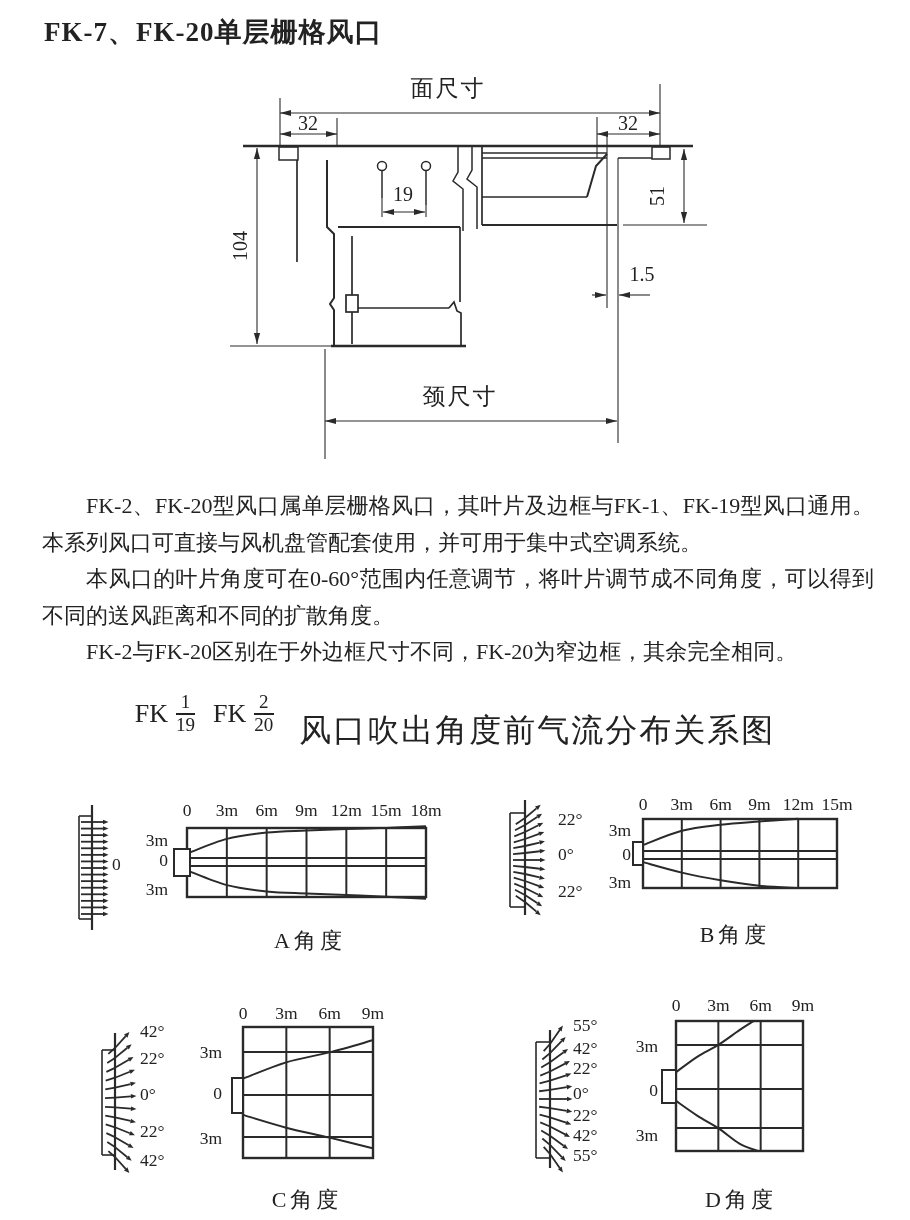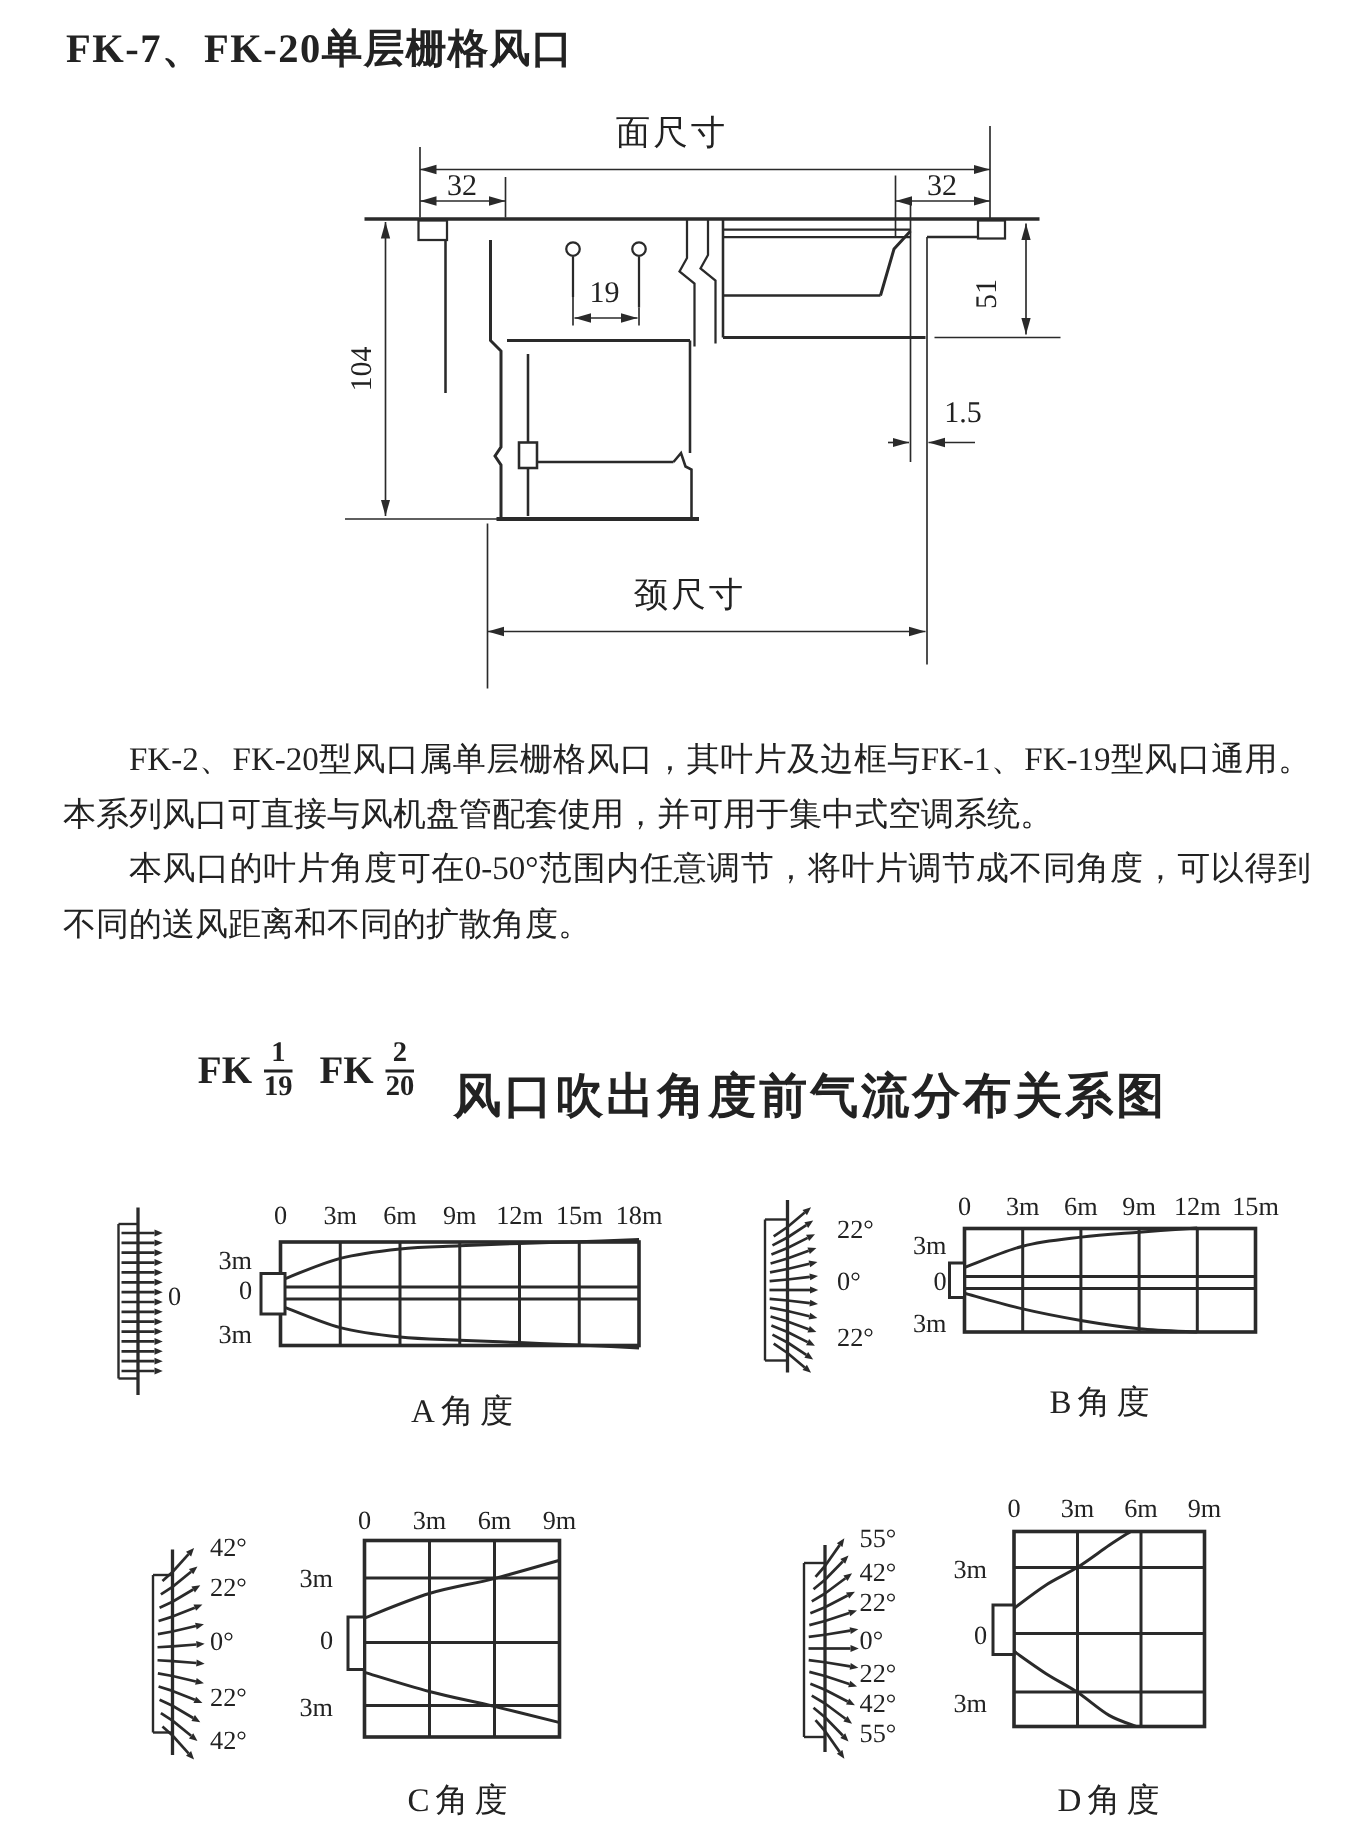--- a/index.html
+++ b/index.html
@@ -12,21 +12,21 @@
   #gfx .med{stroke-width:1.7;}
   #gfx .thick{stroke-width:2.3;}
   #gfx text{fill:#222;}
   .dimnum{font-size:20px;}
   .dimcjk{font-size:23px;letter-spacing:2px;}
   .tick{font-size:17.5px;}
   .caption{font-size:22px;letter-spacing:4px;}
   .curve{stroke:#2a2a2a;stroke-width:2;fill:none;}
   .paras{position:absolute;left:42px;top:488px;width:832px;font-size:22px;line-height:36.6px;text-align:justify;}
   .paras p{margin:0;text-indent:2em;}
-  .section-heading{position:absolute;left:0;top:686px;width:910px;height:56px;display:flex;align-items:center;justify-content:center;font-weight:bold;}
+  .section-heading{position:absolute;left:0;top:686px;width:910px;height:56px;display:flex;align-items:center;justify-content:center;font-weight:normal;}
   .section-heading .fk{font-size:26px;margin-right:6px;}
   .section-heading .frac{display:inline-flex;flex-direction:column;align-items:center;font-size:19px;line-height:1.1;margin-right:16px;}
   .section-heading .frac .num{padding:0 5px;border-bottom:2.2px solid #222;}
   .section-heading .frac .den{padding:0 2px;}
   .section-heading .ht{font-size:32px;letter-spacing:2px;margin-left:8px;margin-top:33px;}
 </style>
 </head>
 <body>
 
 <div class="page">
@@ -414,21 +414,22 @@
             <line x1="550" y1="1154" x2="559.7507994179678" y2="1167.9255847529128" stroke="#2a2a2a" stroke-width="1.8"></line>
             <polygon points="562.9054698178985,1172.4309209965022 557.8667497161031,1169.2448105565202 561.6348491198324,1166.6063589493053" fill="#2a2a2a"></polygon>
           </g>
           <text x="741" y="1207" text-anchor="middle" class="caption">D角度</text>
         </g>
       </g>
   </svg>
 
   <div class="paras">
     <p>FK-2、FK-20型风口属单层栅格风口，其叶片及边框与FK-1、FK-19型风口通用。本系列风口可直接与风机盘管配套使用，并可用于集中式空调系统。</p>
-    <p>本风口的叶片角度可在0-50°范围内任意调节，将叶片调节成不同角度，可以得到不同的送风距离和不同的扩散角度。</p>
+    <p>本风口的叶片角度可在0-60°范围内任意调节，将叶片调节成不同角度，可以得到不同的送风距离和不同的扩散角度。</p>
+    <p>FK-2与FK-20区别在于外边框尺寸不同，FK-20为窄边框，其余完全相同。</p>
   </div>
 
   <div class="section-heading">
     <span class="fk">FK</span>
     <span class="frac">
         <span class="num">1</span>
         <span class="den">19</span>
       </span>
     <span class="fk">FK</span>
     <span class="frac">

